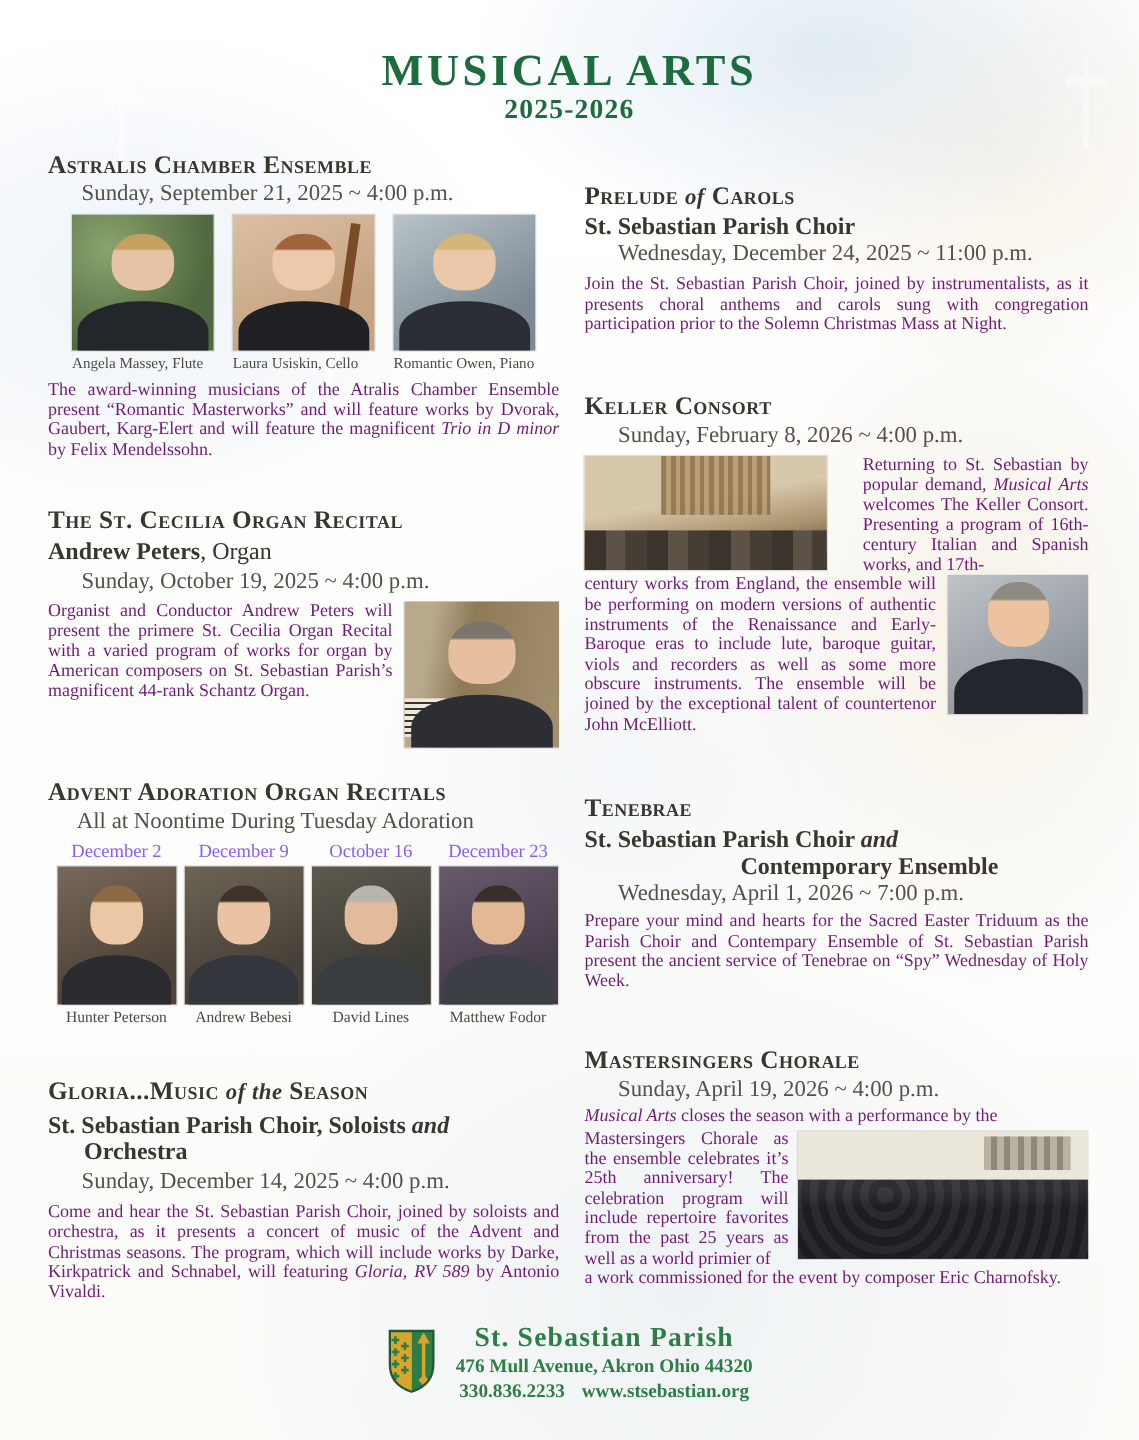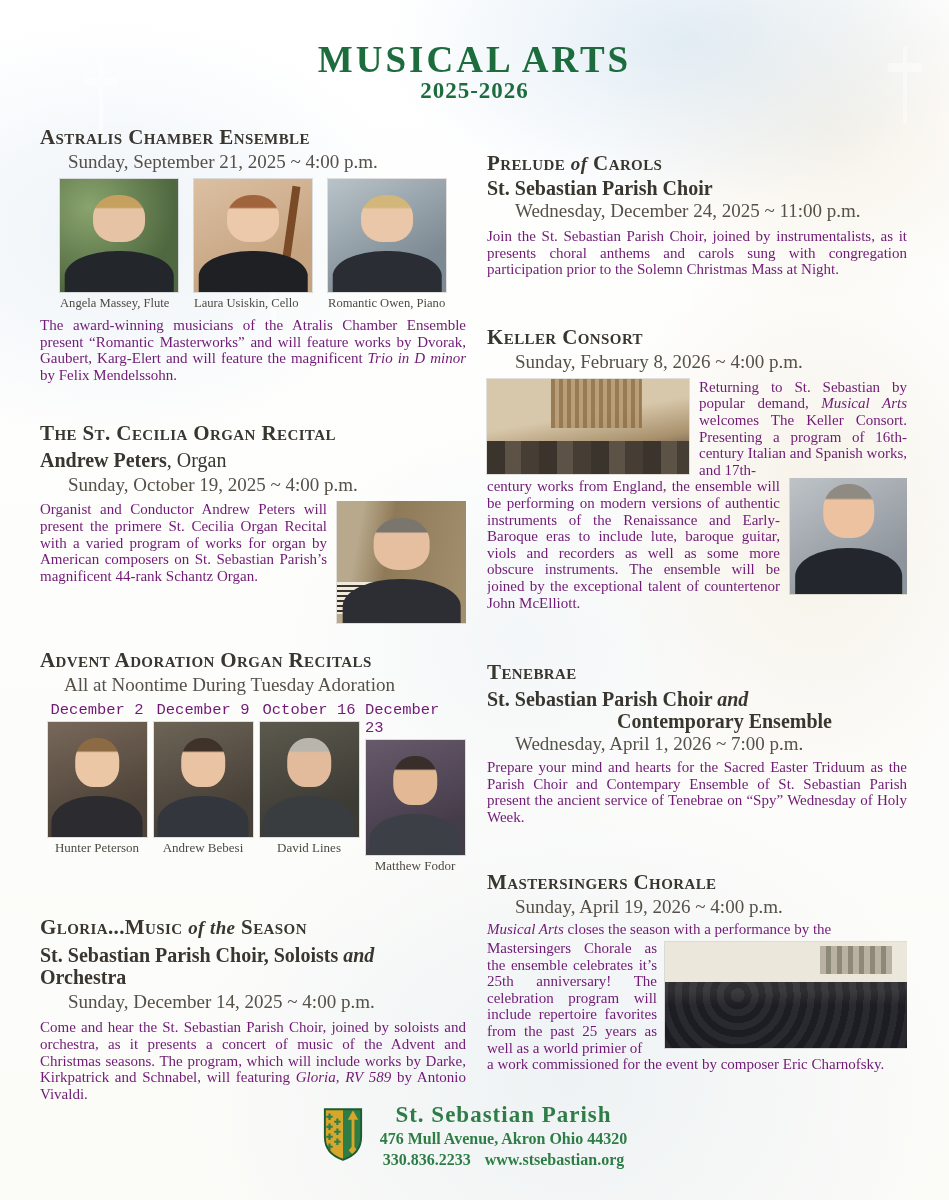--- a/index.html
+++ b/index.html
@@ -98,30 +98,30 @@
   
   .ph-row { display:flex; gap:16px; margin:6px 0 0 20px; }
   .perf { display:flex; flex-direction:column; align-items:flex-start; gap:3px; }
   .astralis-photo { width:118px; height:113px; }
 
   .cecilia-body { overflow:hidden; margin-top:5px; }
   .cecilia-body .photo { float:right; width:129px; height:122px; margin:0 0 4px 10px; }
 
   .adv-row { display:flex; gap:6px; margin-left:7px; margin-top:2px; }
   .adv-cell { display:flex; flex-direction:column; align-items:center; gap:3px; width:100px; }
-  .adv-date { font-size:15.5px; color:#701a75; line-height:18px;font-family:Liberation Mono, monospace; }
+  .adv-date { font-size:15.5px; color:#8b5cf6; line-height:18px; }
   .adv-photo { width:99px; height:115px; }
   .adv-name { font-size:13px; }
 
-  .g-sub2 { }
+  .g-sub2 { margin-left:30px; }
   .t-sub2 { margin-left:130px; }
 
   .keller-top { display:flex; gap:10px; margin-top:6px; }
   .keller-top .photo { width:202px; height:95px; }
-  .keller-top .body { flex:1; }
+  .keller-top .body { flex:1;margin-left:20px; }
   .keller-bottom { overflow:hidden; }
   .keller-bottom .photo { float:right; width:117px; height:128px; margin:-12px 0 4px 10px; }
 
   .ms-wrap { overflow:hidden; margin-top:2px; }
   .ms-wrap .photo { float:right; width:242px; height:106px; margin:2px 0 4px 8px; }
 
   .mt-cecilia { margin-top:37px; }
   .mt-advent  { margin-top:20px; }
   .mt-gloria  { margin-top:40px; }
   .mt-keller  { margin-top:46px; }

